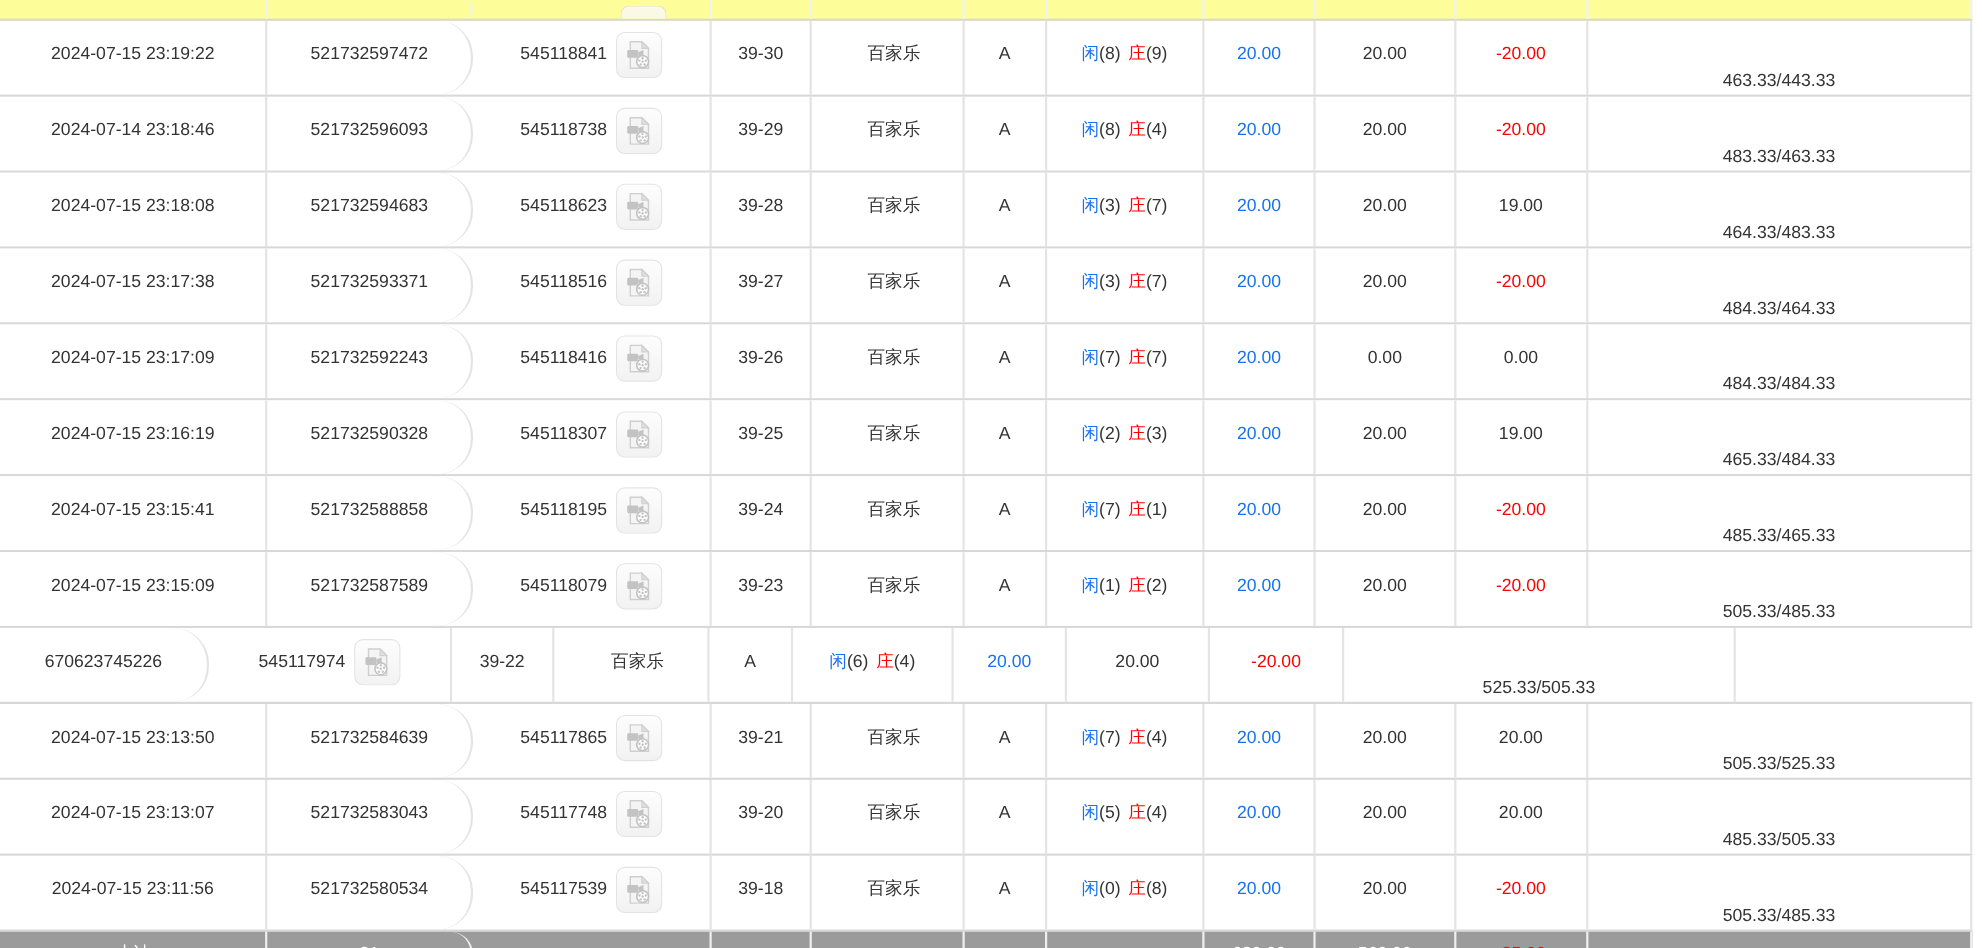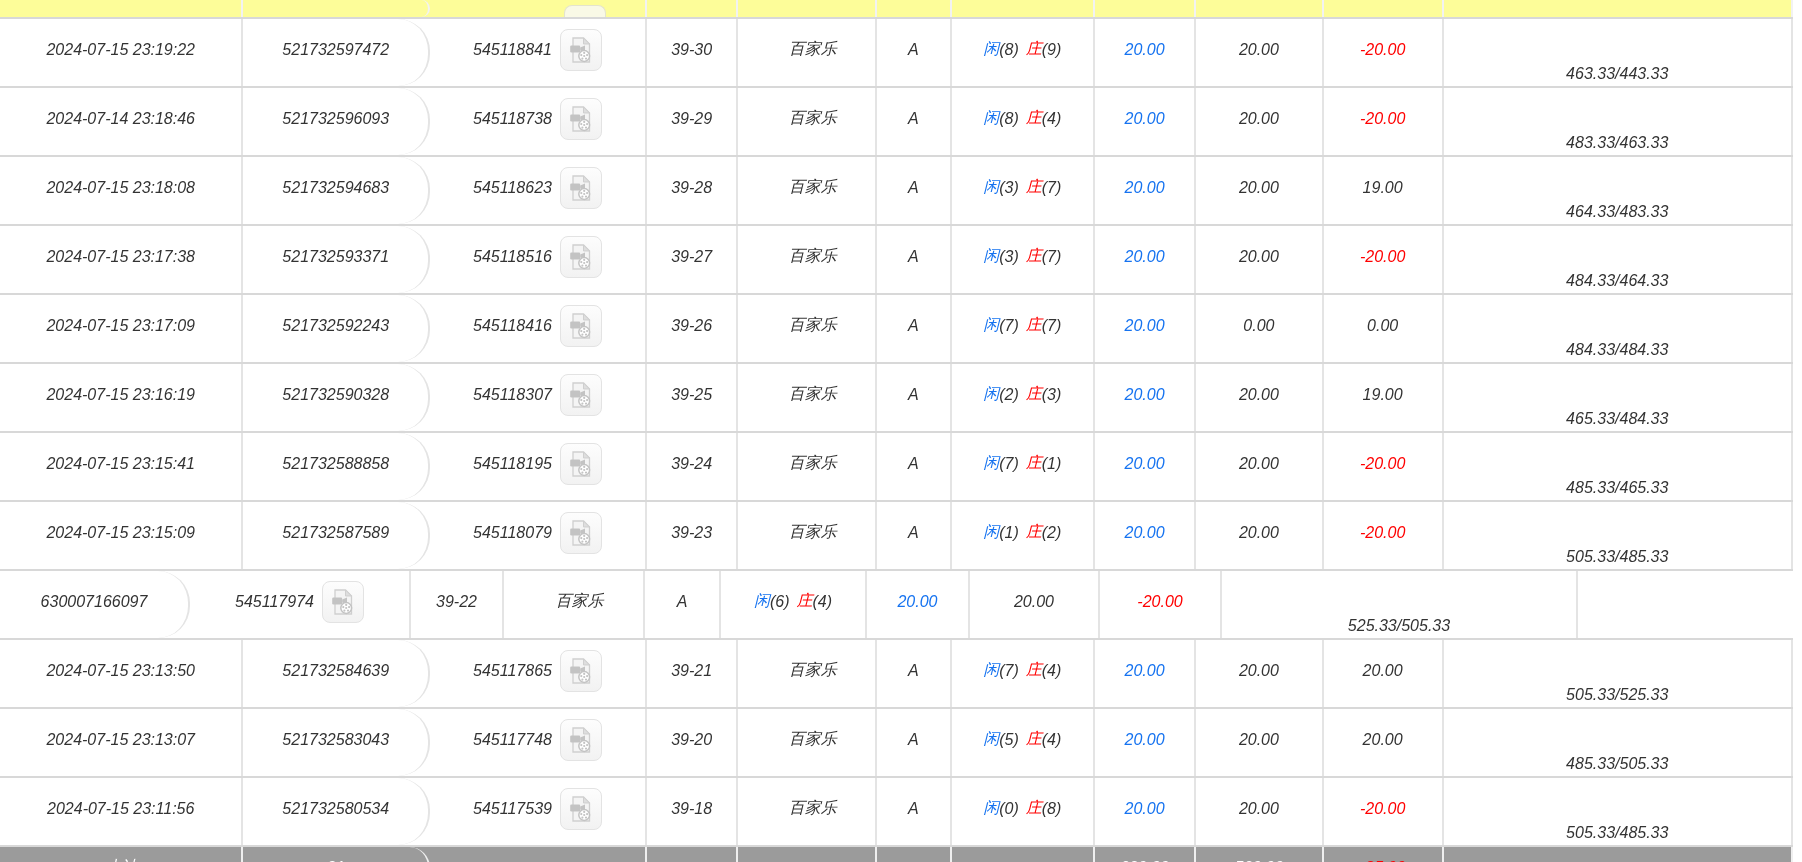--- a/index.html
+++ b/index.html
@@ -5,21 +5,21 @@
   :root{
     --blue:#1673f0; --red:#ff0000; --yellow:#fdfd99; --gray:#9b9b9b;
     --hline:#d8d8d8; --vline:#e4e4e4; --text:#333333;
   }
   html,body{margin:0;padding:0;}
   body{
     width:1802px;height:862px;overflow:hidden;background:#ffffff;
     font-family:"Liberation Sans",sans-serif;font-size:16px;color:var(--text);
   }
   .table-wrap{width:1793px;}
-  .grid-row{display:flex;width:1793px;border-bottom:2px solid var(--hline);background:#fff;font-style:italic;}
+  .grid-row{display:flex;width:1793px;border-bottom:2px solid var(--hline);background:#fff;}
   .cell{
     box-sizing:border-box;border-right:2px solid var(--vline);
     display:flex;align-items:center;justify-content:center;
     overflow:hidden;white-space:nowrap;
   }
   .data-row{height:67px;}
   .data-row .cell > *{transform:translateY(-3px);}
   .data-row .cell{gap:8px;}
   
   .c-time{width:248px;} .c-betid{width:190px;border-radius:32px;} .c-gameid{width:221px;}
@@ -530,21 +530,21 @@
     <div class="cell c-winloss neg">
           <span>-20.00</span>
         </div>
     <div class="cell c-balance">
           <span>505.33/485.33</span>
         </div>
   </div>
 
   <div class="grid-row data-row">
     <div class="cell c-betid">
-          <span>630007166097</span>
+          <span>670623745226</span>
         </div>
     <div class="cell c-gameid">
       <span>545117974</span>
       <button class="icon-btn">
         <svg width="28" height="28" viewBox="0 0 28 28">
           <path d="M6 2 h10.5 L22.5 8 v18 H6 Z" fill="#f4f4f4" stroke="#cfcfcf" stroke-width="1.3"></path>
           <path d="M16.5 2 L22.5 8 h-6 Z" fill="#dedede" stroke="#cfcfcf" stroke-width="1"></path>
           <rect x="3.2" y="9.5" width="10" height="7" rx="1.2" fill="#c3c3c3"></rect>
           <path d="M13.2 11.6 L18 9.5 v7 l-4.8 -2.1 Z" fill="#c3c3c3"></path>
           <circle cx="17.2" cy="20" r="5.4" fill="#ffffff" stroke="#c3c3c3" stroke-width="1.5"></circle>

